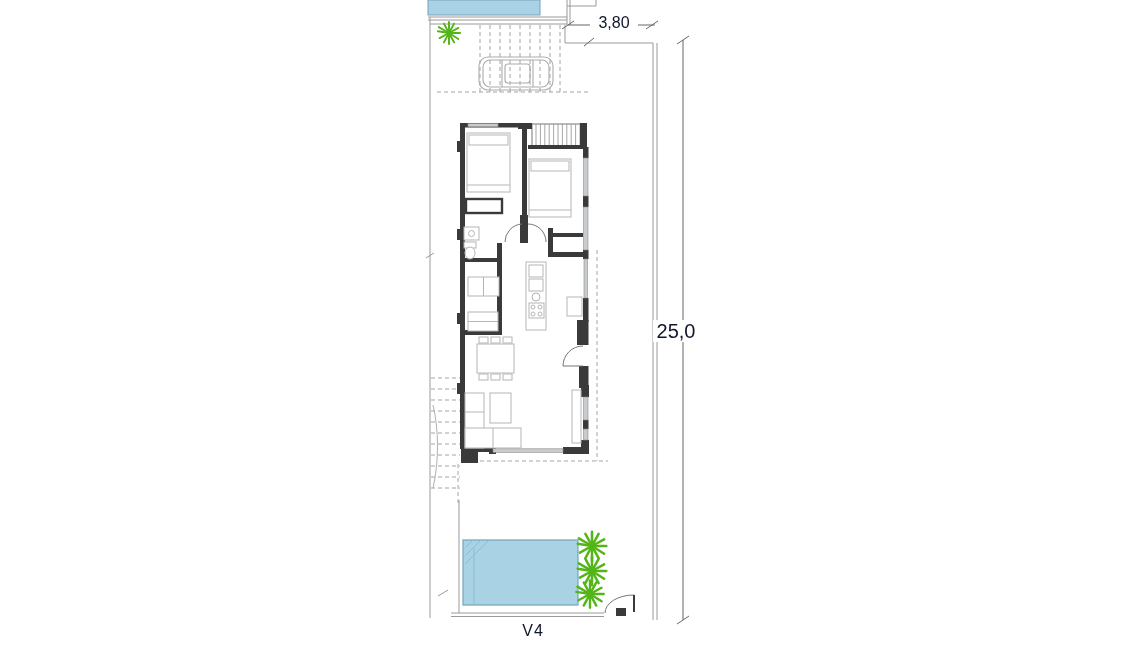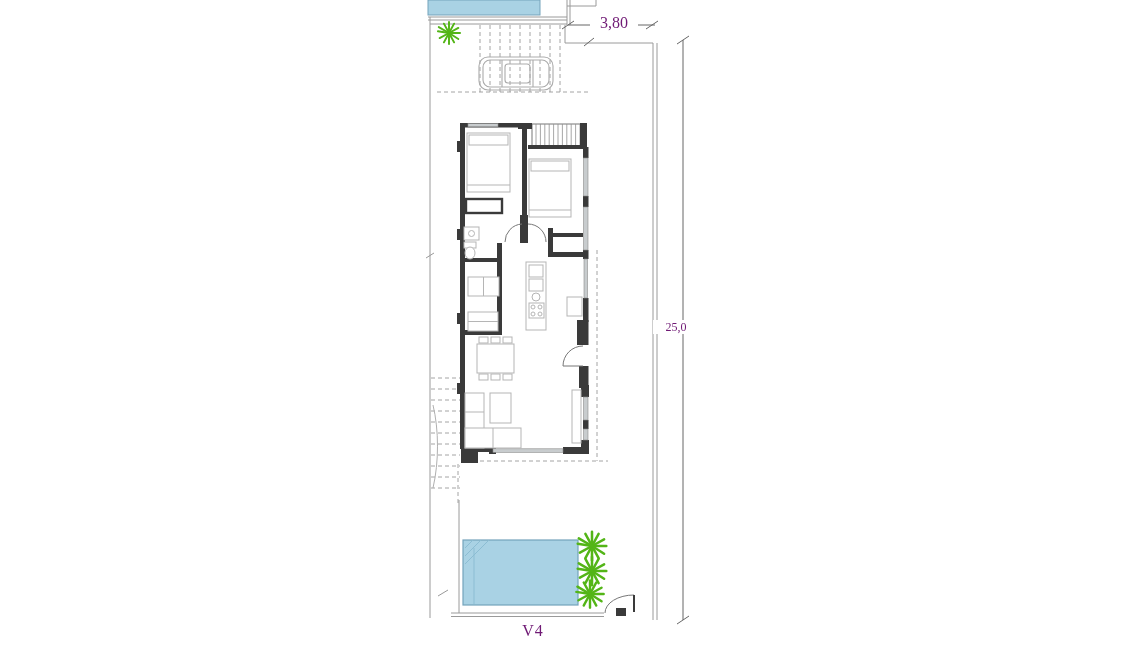--- a/index.html
+++ b/index.html
@@ -1,22 +1,22 @@
 <!DOCTYPE html>
 <html><head>
 <meta charset="utf-8">
 <style>
   html,body{margin:0;padding:0;background:#ffffff;}
   body{width:1130px;height:665px;position:relative;overflow:hidden;
        font-family:"Liberation Sans", sans-serif;}
   #plan-canvas{position:absolute;left:0;top:0;}
-  .label{position:absolute;color:#701a75;background:#ffffff;text-align:center;
-         line-height:1;padding:1px 2px;font-family:Liberation Serif, serif;}
+  .label{position:absolute;color:#0f172a;background:#ffffff;text-align:center;
+         line-height:1;padding:1px 2px;}
   #dim-width-label{left:590px;top:14px;width:44px;font-size:16px;}
-  #dim-depth-label{left:653px;top:320px;width:42px;font-size:12px;}
+  #dim-depth-label{left:653px;top:320px;width:42px;font-size:20px;}
   #unit-label{left:503px;top:622px;width:56px;font-size:16px;letter-spacing:1px;}
   
   .g-boundary{stroke-width:1;fill:none;}
   .g-dash{stroke-width:0.9;fill:none;stroke-dasharray:4 3;}
   .g-dim{stroke-width:1;fill:none;}
   .g-car{stroke-width:1.1;fill:none;}
   .g-furn{stroke-width:1;}
   .g-doors{stroke-width:1;fill:none;stroke:#777;}
   .g-stairhatch{stroke-width:0.8;fill:none;stroke:#909090;}
   .g-poolsteps{stroke-width:1;fill:none;}

